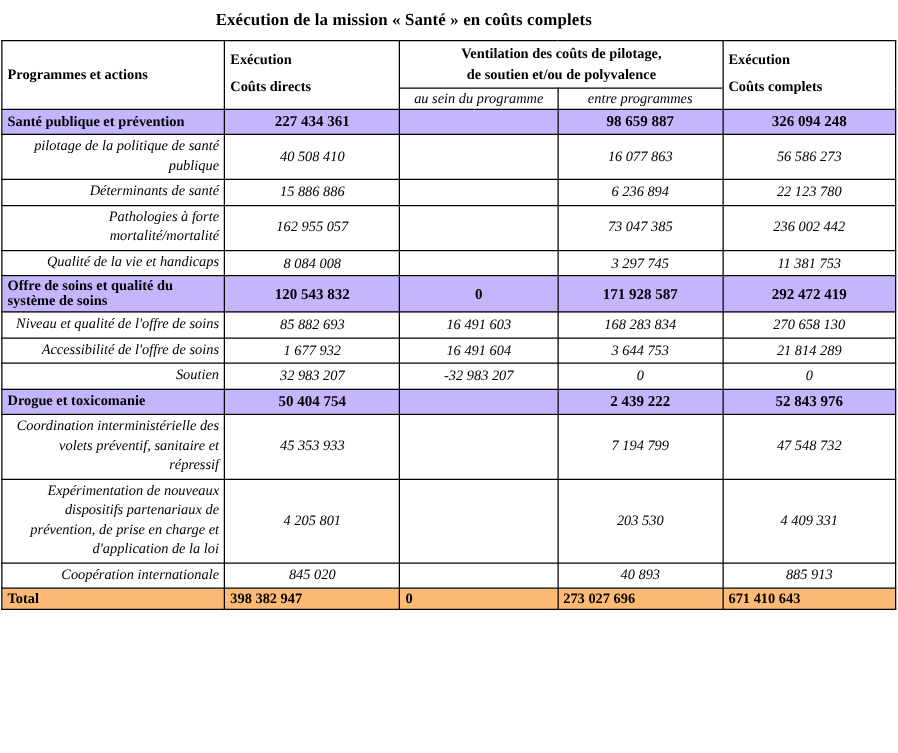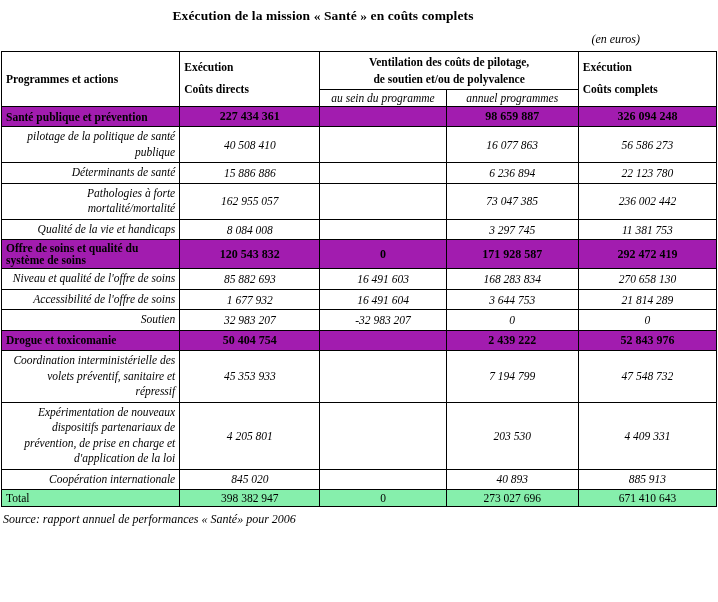--- a/index.html
+++ b/index.html
@@ -76,21 +76,21 @@
     padding-bottom: 2px;
   }
   .hdr-sub {
     text-align: center;
     font-style: italic;
     font-size: 11.5px;
     border-top: 1px solid #000000;
     padding: 2px 4px;
   }
   .prog-row td {
-    background: #a21caf;
+    background: #c4b5fd;
     font-weight: bold;
     font-size: 12px;
   }
   .prog-name {
     text-align: left;
     padding-left: 4px;
   }
   .num {
     text-align: center;
     font-style: italic;
@@ -103,40 +103,39 @@
     font-size: 12px;
   }
   .action-name {
     text-align: right;
     font-style: italic;
     font-size: 11.5px;
     padding-right: 8px;
     line-height: 1.35;
   }
   .total-row td {
-    background: #86efac;
-    font-weight: normal;
-    font-size: 12px;
-  }
-  .total-row .num { font-style: normal; text-align: center; }
+    background: #fdba74;
+    font-weight: bold;
+    font-size: 12px;
+  }
+  .total-row .num { font-style: normal; text-align: left; }
   .total-row .prog-name { text-align: left; padding-left: 4px; }
   .source {
     font-style: italic;
     font-size: 12px;
     padding: 5px 0 0 3px;
   }
 </style>
 </head>
 <body>
 
 <div class="page">
 
   <div class="doc-title">Exécution de la mission « Santé » en coûts complets</div>
 
-  <div class="unit-line">(en euros)</div>
 
   <table class="maintable">
     <colgroup>
       <col class="c0">
         <col class="c1">
         <col class="c2">
         <col class="c3">
         <col class="c4">
     </colgroup>
     <thead>
@@ -150,21 +149,21 @@
           <span>Ventilation des coûts de pilotage,</span><br>
           <span>de soutien et/ou de polyvalence</span>
         </td>
         <td rowspan="2" class="hdr-center">
           <span>Exécution</span><br>
           <span>Coûts complets</span>
         </td>
       </tr>
       <tr>
         <td class="hdr-sub">au sein du programme</td>
-        <td class="hdr-sub">annuel programmes</td>
+        <td class="hdr-sub">entre programmes</td>
       </tr>
     </thead>
     <tbody id="table-body">
         <tr class="prog-row">
           <td class="prog-name">Santé publique et prévention</td>
           <td class="num">227 434 361</td>
           <td class="num"></td>
           <td class="num">98 659 887</td>
           <td class="num">326 094 248</td>
         </tr>
@@ -255,15 +254,14 @@
         <tr class="total-row">
           <td class="prog-name">Total</td>
           <td class="num">398 382 947</td>
           <td class="num">0</td>
           <td class="num">273 027 696</td>
           <td class="num">671 410 643</td>
         </tr>
       </tbody>
   </table>
 
-  <div class="source">Source: rapport annuel de performances « Santé» pour 2006</div>
 
 </div>
 
 </body></html>

